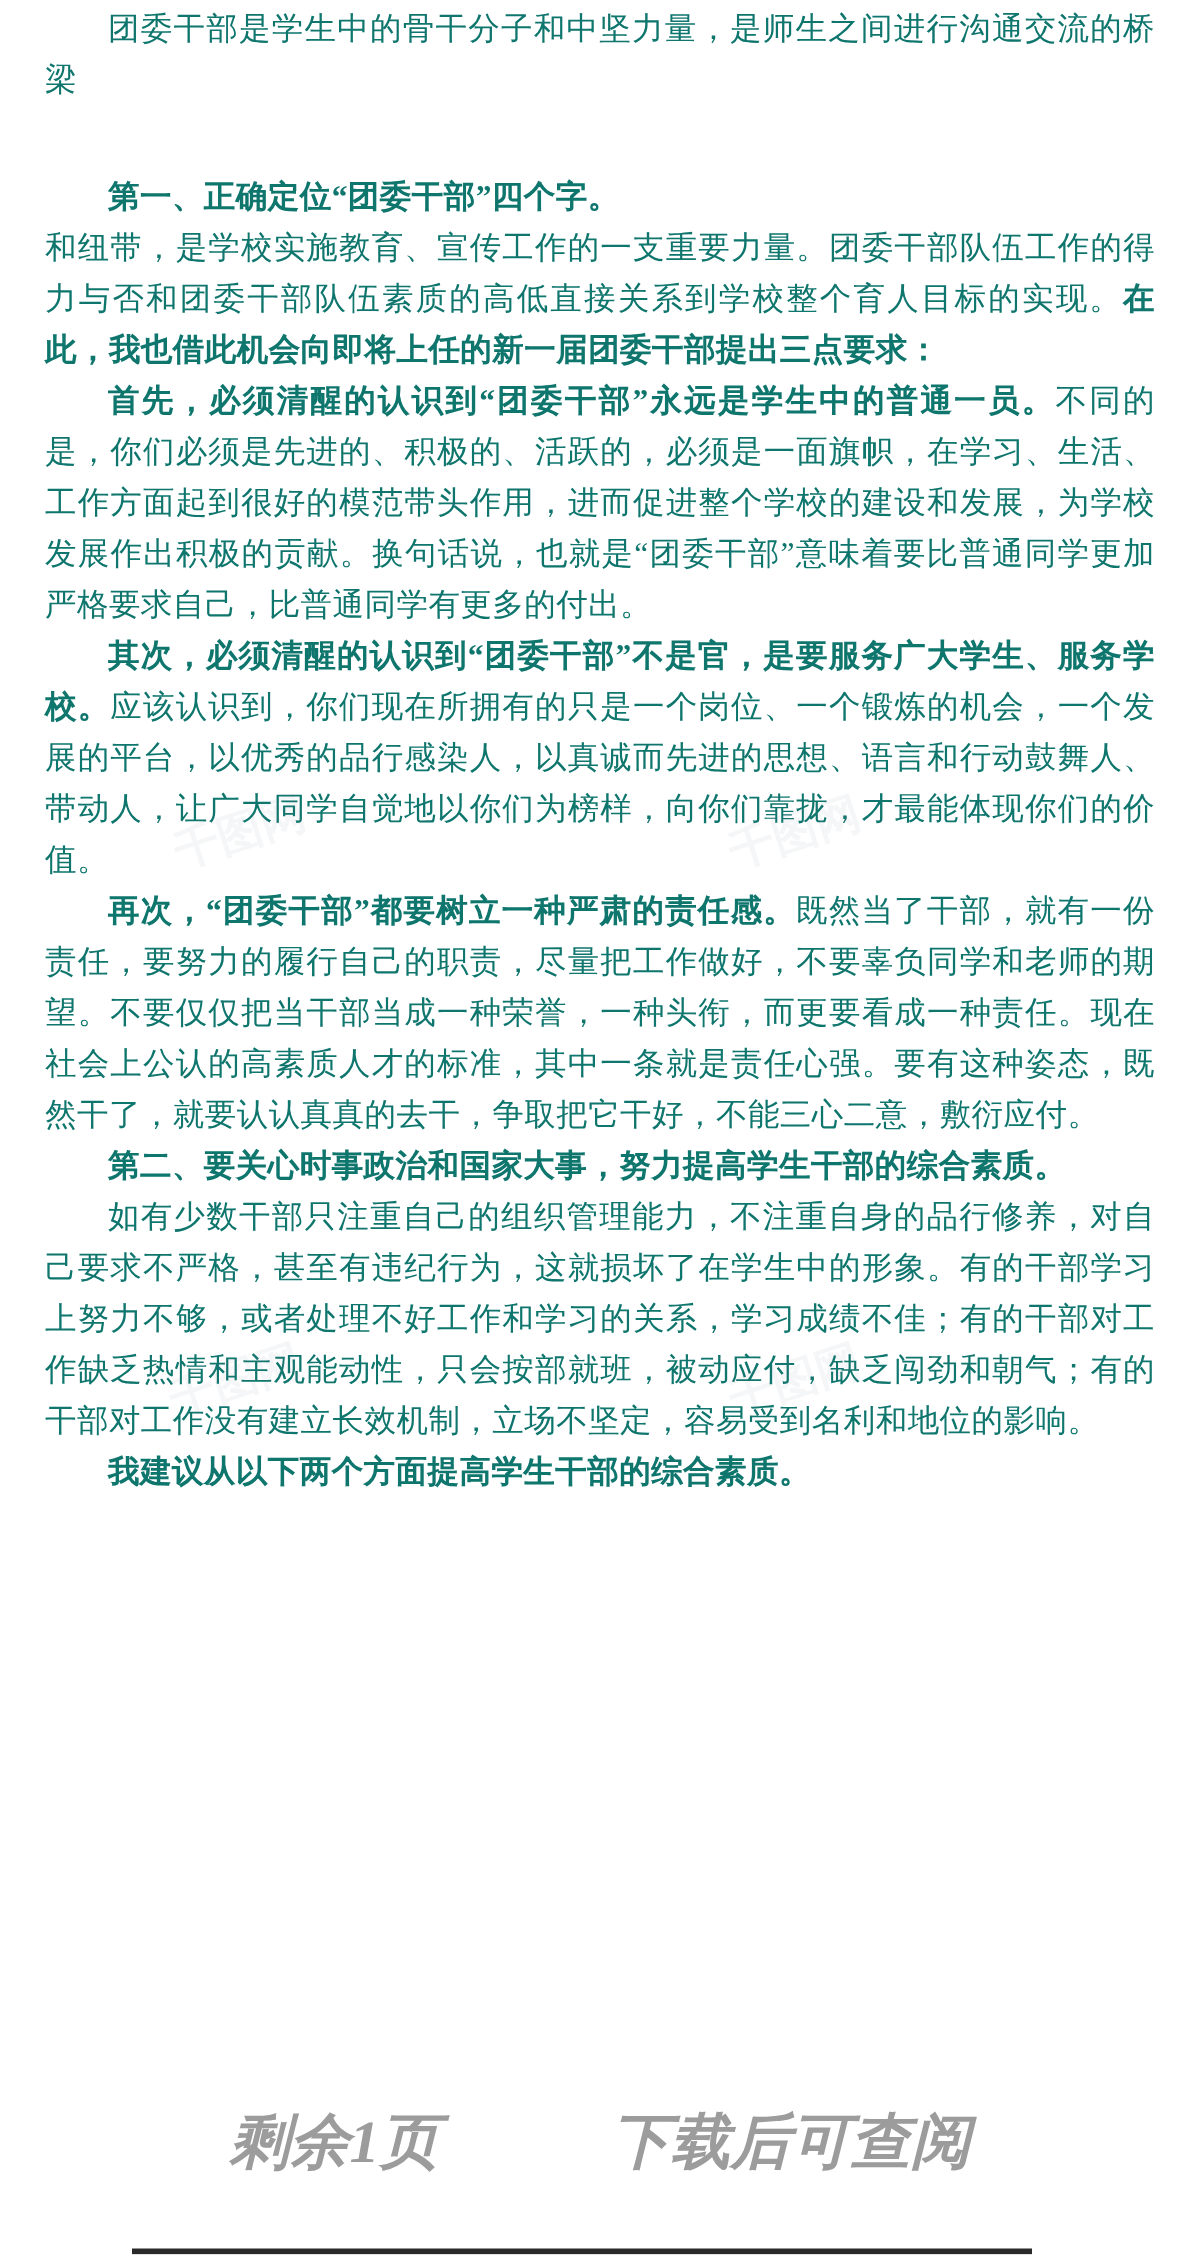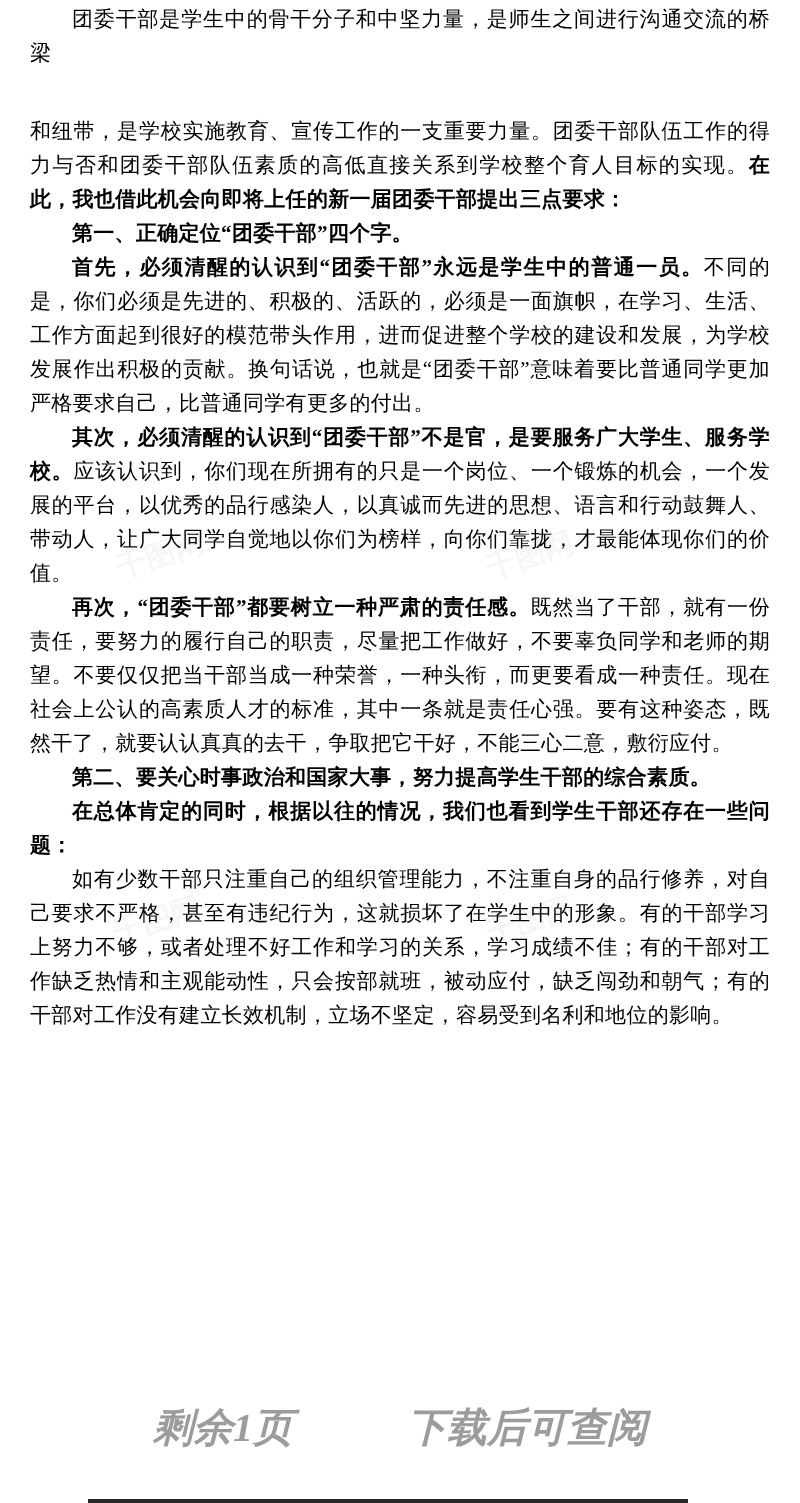--- a/index.html
+++ b/index.html
@@ -69,30 +69,30 @@
     width: 600px;
     height: 4px;
     background: #2a2a2a;
   }
 </style>
 </head>
 <body>
 
 <div class="page" style="background: rgb(255, 255, 255);">
 
-  <div class="doc-body" style="color: #000000;">
+  <div class="doc-body" style="color: #0f766e;">
       <p class="para indent" style="margin-bottom: 44px;"><span>团委干部是学生中的骨干分子和中坚力量，是师生之间进行沟通交流的桥梁</span></p>
+      <p class="para indent"><span class="bold">第一、正确定位“团委干部”四个字。</span></p>
       <p class="para"><span>和纽带，是学校实施教育、宣传工作的一支重要力量。团委干部队伍工作的得力与否和团委干部队伍素质的高低直接关系到学校整个育人目标的实现。</span><span class="bold">在此，我也借此机会向即将上任的新一届团委干部提出三点要求：</span></p>
-      <p class="para indent"><span class="bold">第一、正确定位“团委干部”四个字。</span></p>
       <p class="para indent"><span class="bold">首先，必须清醒的认识到“团委干部”永远是学生中的普通一员。</span><span>不同的是，你们必须是先进的、积极的、活跃的，必须是一面旗帜，在学习、生活、工作方面起到很好的模范带头作用，进而促进整个学校的建设和发展，为学校发展作出积极的贡献。换句话说，也就是“团委干部”意味着要比普通同学更加严格要求自己，比普通同学有更多的付出。</span></p>
       <p class="para indent"><span class="bold">其次，必须清醒的认识到“团委干部”不是官，是要服务广大学生、服务学校。</span><span>应该认识到，你们现在所拥有的只是一个岗位、一个锻炼的机会，一个发展的平台，以优秀的品行感染人，以真诚而先进的思想、语言和行动鼓舞人、带动人，让广大同学自觉地以你们为榜样，向你们靠拢，才最能体现你们的价值。</span></p>
       <p class="para indent"><span class="bold">再次，“团委干部”都要树立一种严肃的责任感。</span><span>既然当了干部，就有一份责任，要努力的履行自己的职责，尽量把工作做好，不要辜负同学和老师的期望。不要仅仅把当干部当成一种荣誉，一种头衔，而更要看成一种责任。现在社会上公认的高素质人才的标准，其中一条就是责任心强。要有这种姿态，既然干了，就要认认真真的去干，争取把它干好，不能三心二意，敷衍应付。</span></p>
       <p class="para indent"><span class="bold">第二、要关心时事政治和国家大事，努力提高学生干部的综合素质。</span></p>
-      <p class="para indent"><span class="bold">在总体肯定的同时，根据以往的情况，我们也看到学生干部还存在一些问题：</span></p>
       <p class="para indent"><span>如有少数干部只注重自己的组织管理能力，不注重自身的品行修养，对自己要求不严格，甚至有违纪行为，这就损坏了在学生中的形象。有的干部学习上努力不够，或者处理不好工作和学习的关系，学习成绩不佳；有的干部对工作缺乏热情和主观能动性，只会按部就班，被动应付，缺乏闯劲和朝气；有的干部对工作没有建立长效机制，立场不坚定，容易受到名利和地位的影响。</span></p>
+      <p class="para indent"><span class="bold">我建议从以下两个方面提高学生干部的综合素质。</span></p>
     </div>
 
   <div class="footer" style="color: rgb(156, 156, 156);">
     <span>剩余1页</span>
     <span class="gap">下载后可查阅</span>
   </div>
 
   <div class="next-page-edge"></div>
 
 <span class="watermark" style="left: 115px; top: 535px;">千图网</span>

